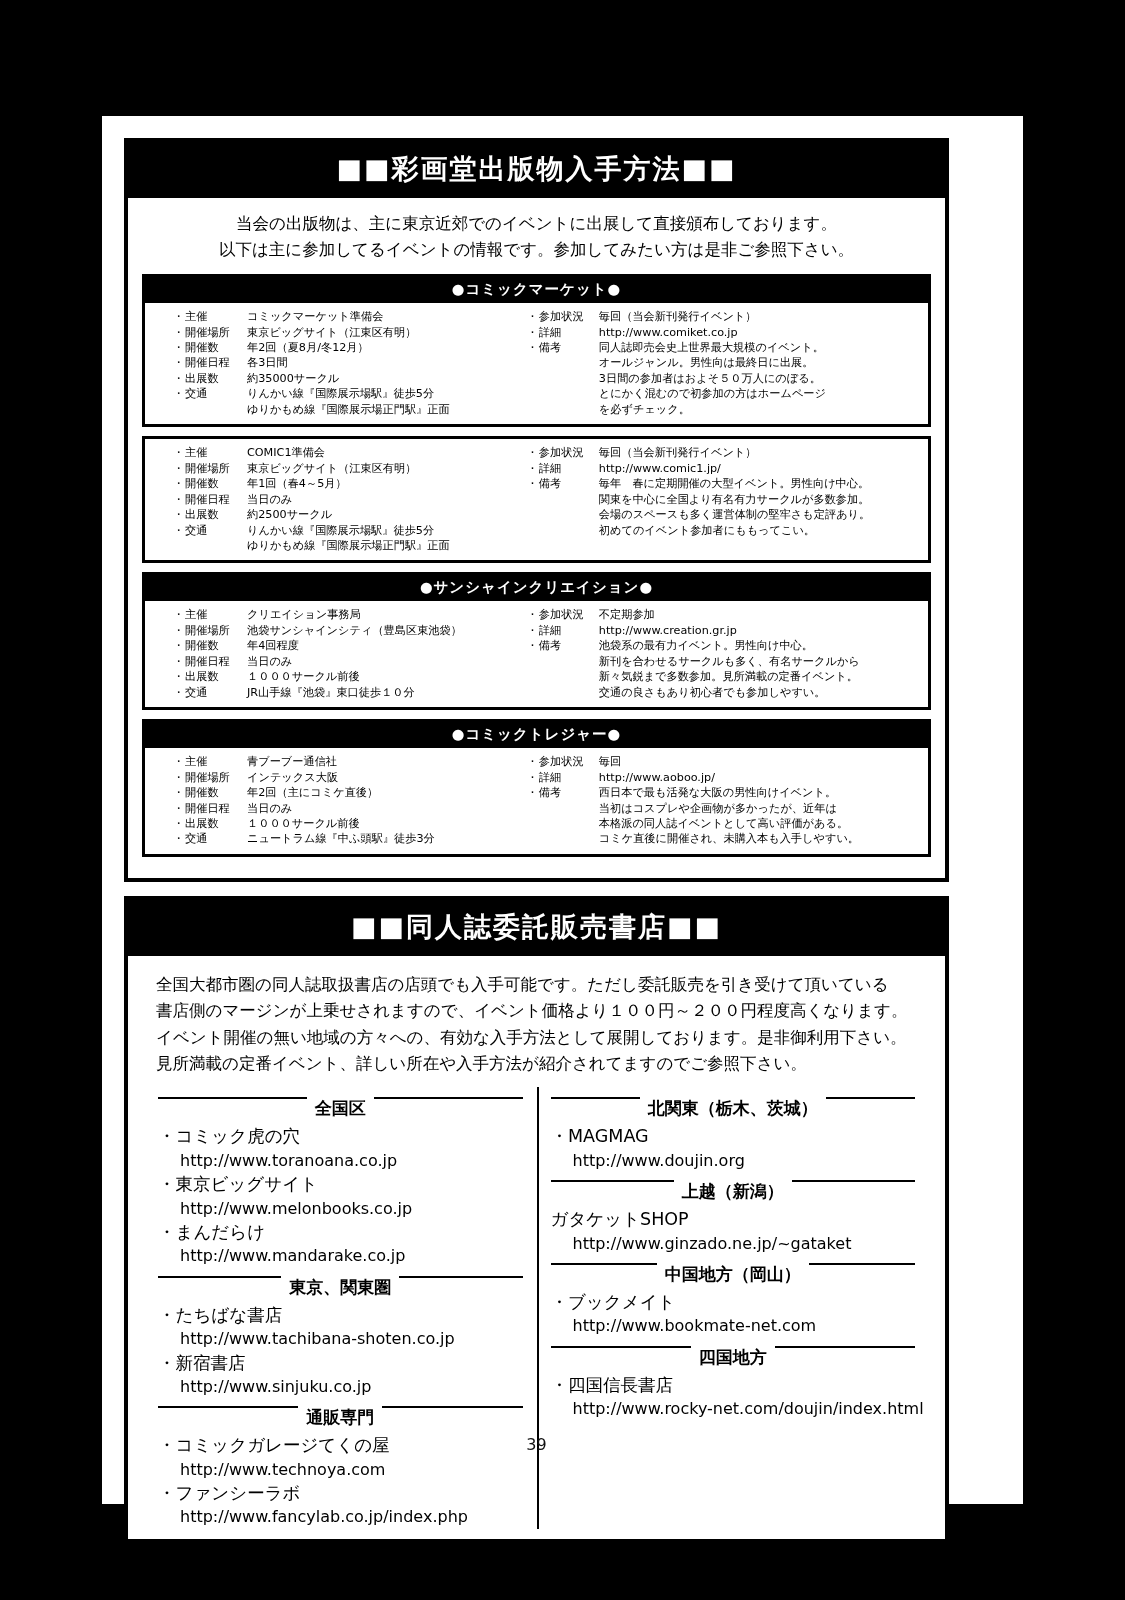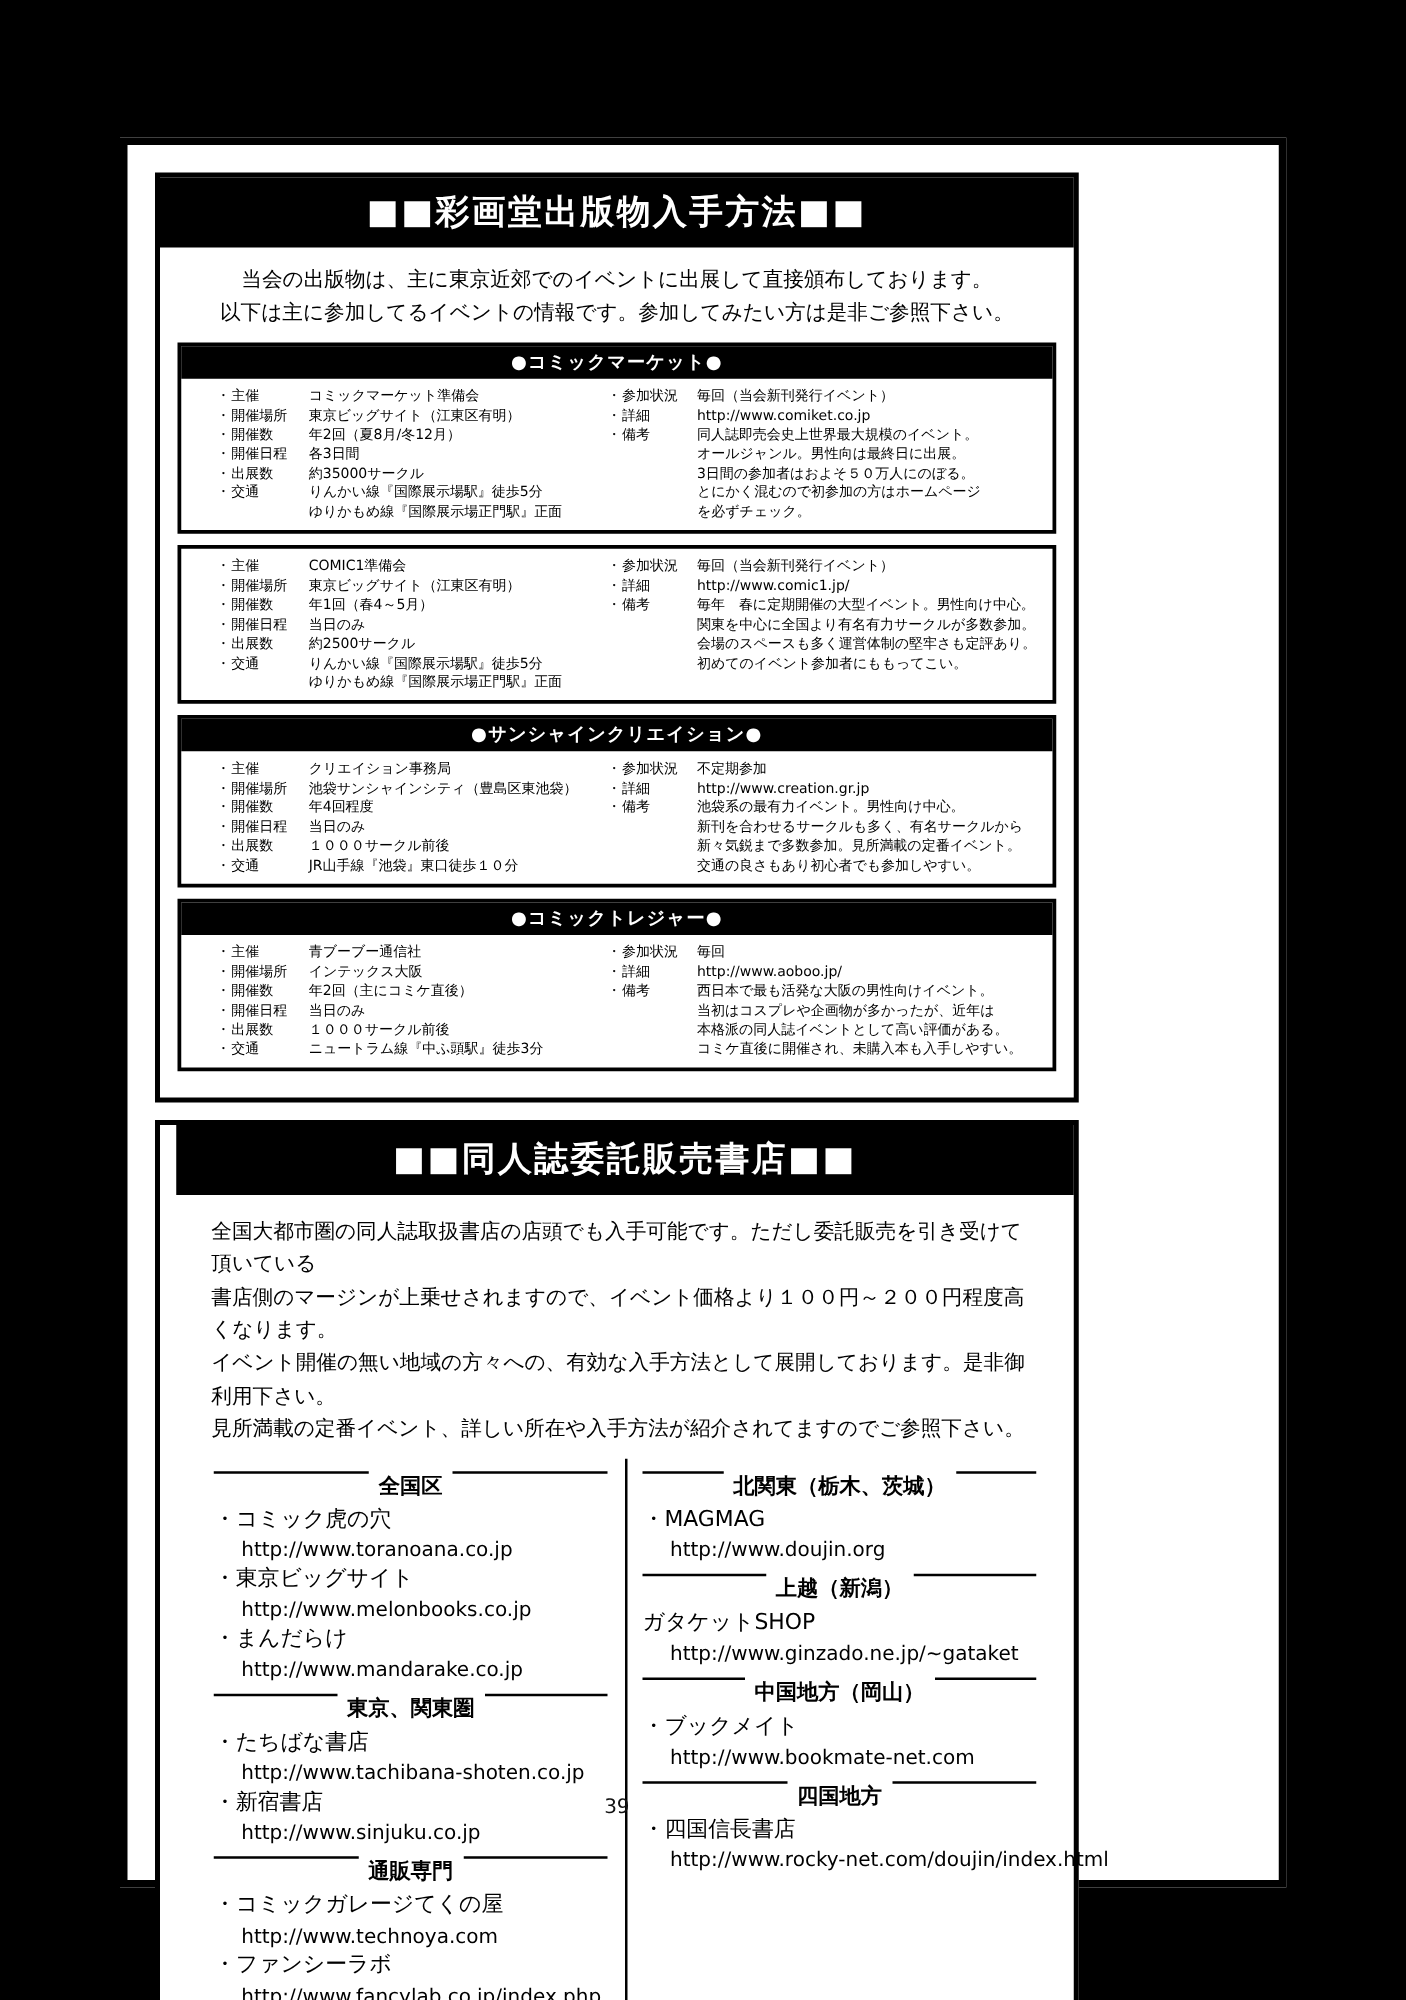--- a/index.html
+++ b/index.html
@@ -13,21 +13,21 @@
     position:absolute;
     left:96px;top:110px;
     width:933px;height:1400px;
     background:#fff;
     border:6px solid #000;
     box-sizing:border-box;
   }
   .inner{
     position:absolute;
     left:22px;top:22px;
-    width:739px;height:1334px;
+    width:825px;height:1334px;
   }
 
   
   .block{
     border:4px solid #000;
     box-sizing:border-box;
     background:#fff;
   }
   .banner{
     background:#000;
@@ -389,21 +389,21 @@
                 </div>
                 <div class="note">当初はコスプレや企画物が多かったが、近年は</div>
                 <div class="note">本格派の同人誌イベントとして高い評価がある。</div>
                 <div class="note">コミケ直後に開催され、未購入本も入手しやすい。</div>
               </div>
             </div>
           </div>
         </div>
     </div>
 
-    <div class="block" style="margin-top:14px;padding-left:13px;">
+    <div class="block" style="margin-top:14px;">
       <div class="banner">■■同人誌委託販売書店■■</div>
       <div class="shops-intro" id="shops-intro">
           <div>全国大都市圏の同人誌取扱書店の店頭でも入手可能です。ただし委託販売を引き受けて頂いている</div>
           <div>書店側のマージンが上乗せされますので、イベント価格より１００円～２００円程度高くなります。</div>
           <div>イベント開催の無い地域の方々への、有効な入手方法として展開しております。是非御利用下さい。</div>
           <div>見所満載の定番イベント、詳しい所在や入手方法が紹介されてますのでご参照下さい。</div>
         </div>
       <div class="shop-cols">
         <div class="divider"></div>
         <div class="shop-col" id="shop-col-left">

